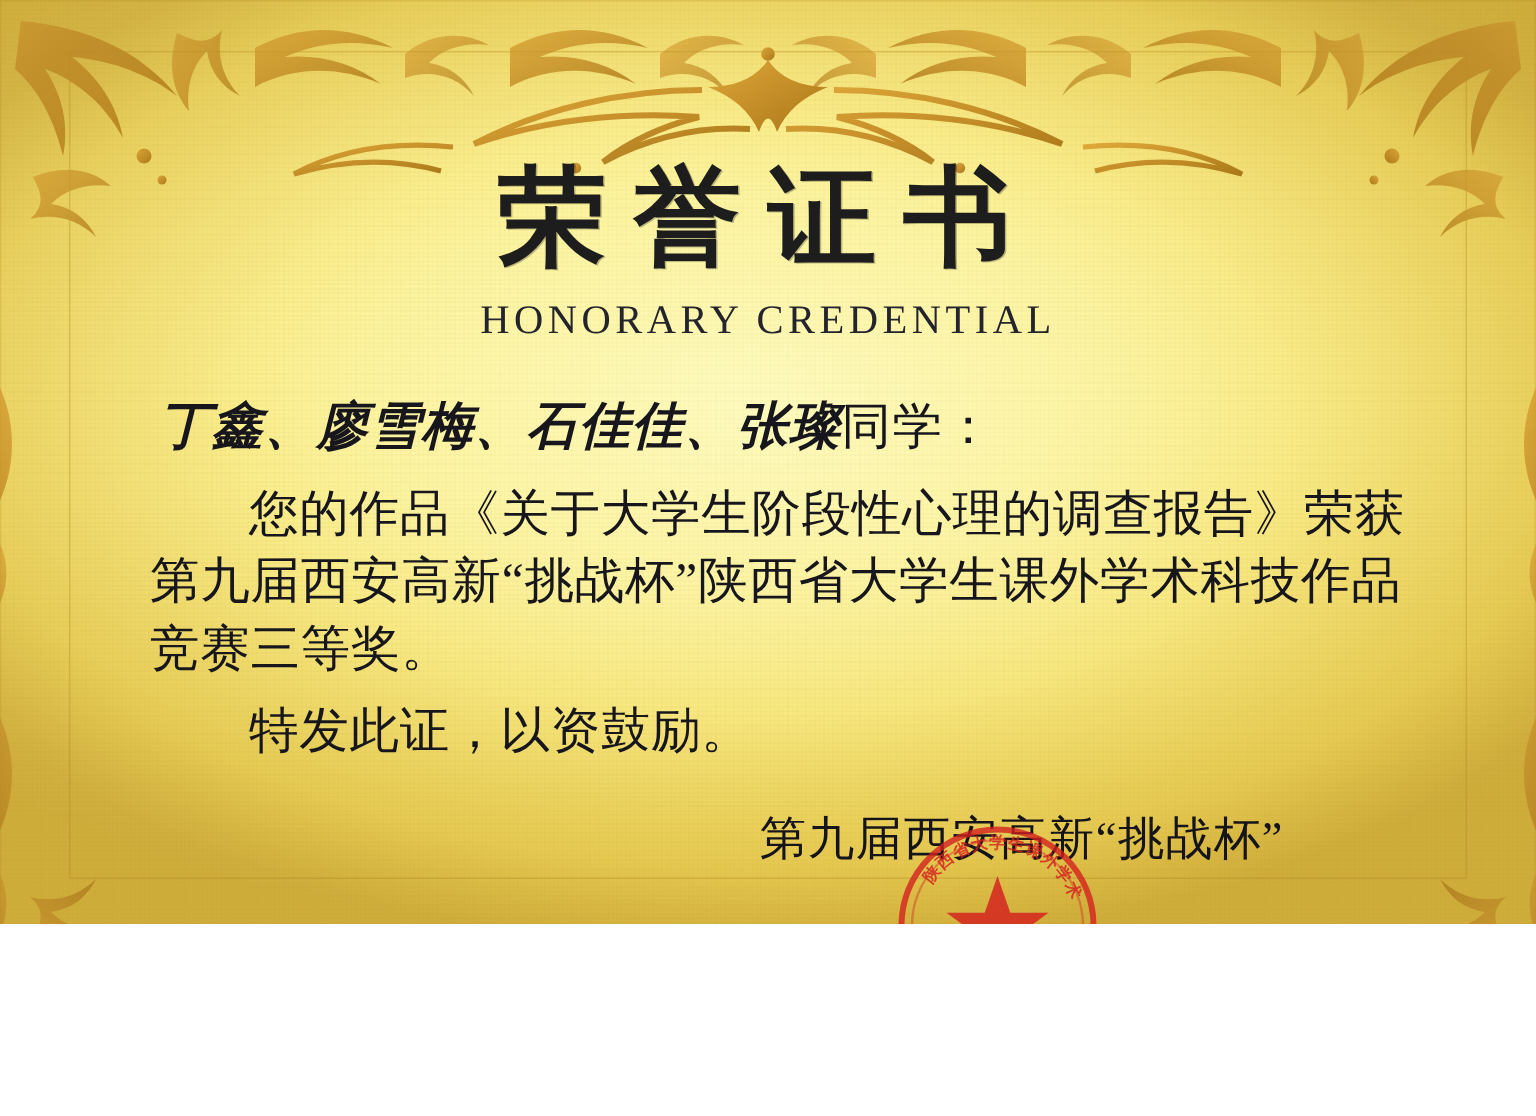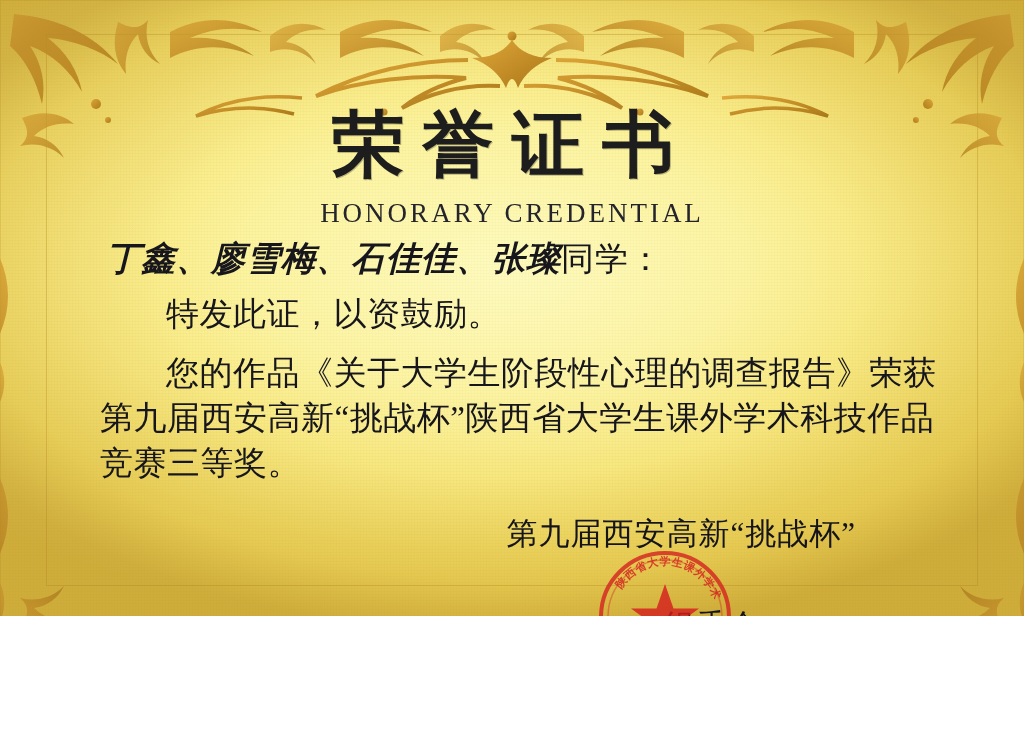--- a/index.html
+++ b/index.html
@@ -70,21 +70,21 @@
   .title-en {
     text-align: center;
     margin-top: 18px;
     font-family: "Liberation Serif", serif;
     font-size: 27px;
     letter-spacing: 3px;
     color: #24242c;
   }
 
   .salutation {
-    margin-top: 7px;
+    margin-top: 32px;
     font-family: "DejaVu Serif", serif;
     font-size: 34px;
     font-weight: 700;
     color: #16161c;
     letter-spacing: 1px;
     padding-left: 34px;
   }
   .salutation .names {
     font-style: italic;
   }
@@ -241,22 +241,22 @@
 
   <div class="content">
 
     <div class="title-cn">荣誉证书</div>
     <div class="title-en">HONORARY CREDENTIAL</div>
 
     <div class="salutation">
       <span class="names">丁鑫、廖雪梅、石佳佳、张璨</span><span class="suffix">同学：</span>
     </div>
 
+    <div class="body-para">您的作品《关于大学生阶段性心理的调查报告》荣获第九届西安高新“挑战杯”陕西省大学生课外学术科技作品竞赛三等奖。</div>
     <div class="body-para body-para2">特发此证，以资鼓励。</div>
-    <div class="body-para">您的作品《关于大学生阶段性心理的调查报告》荣获第九届西安高新“挑战杯”陕西省大学生课外学术科技作品竞赛三等奖。</div>
 
     <div class="signature">
       <div>第九届西安高新“挑战杯”</div>
       <div class="sig-line-3">组委会</div>
     </div>
 
     <div class="sig-date">二〇一三年六月</div>
   </div>
 
   <div class="seal">

